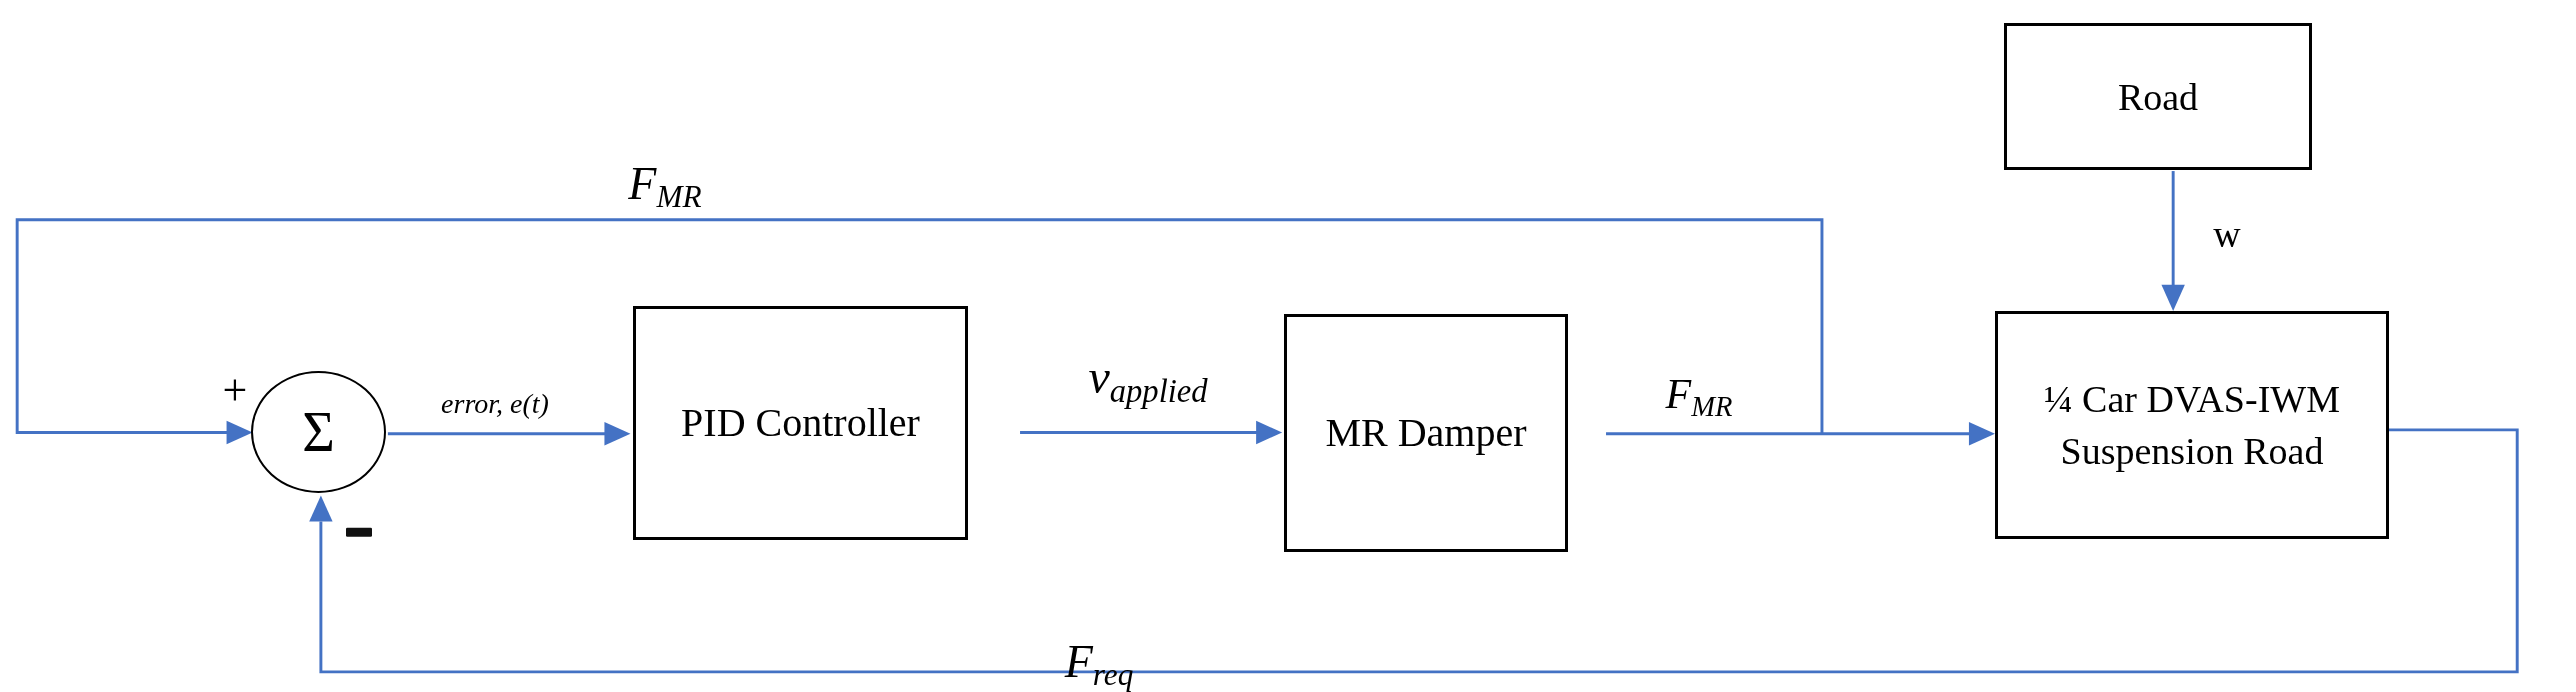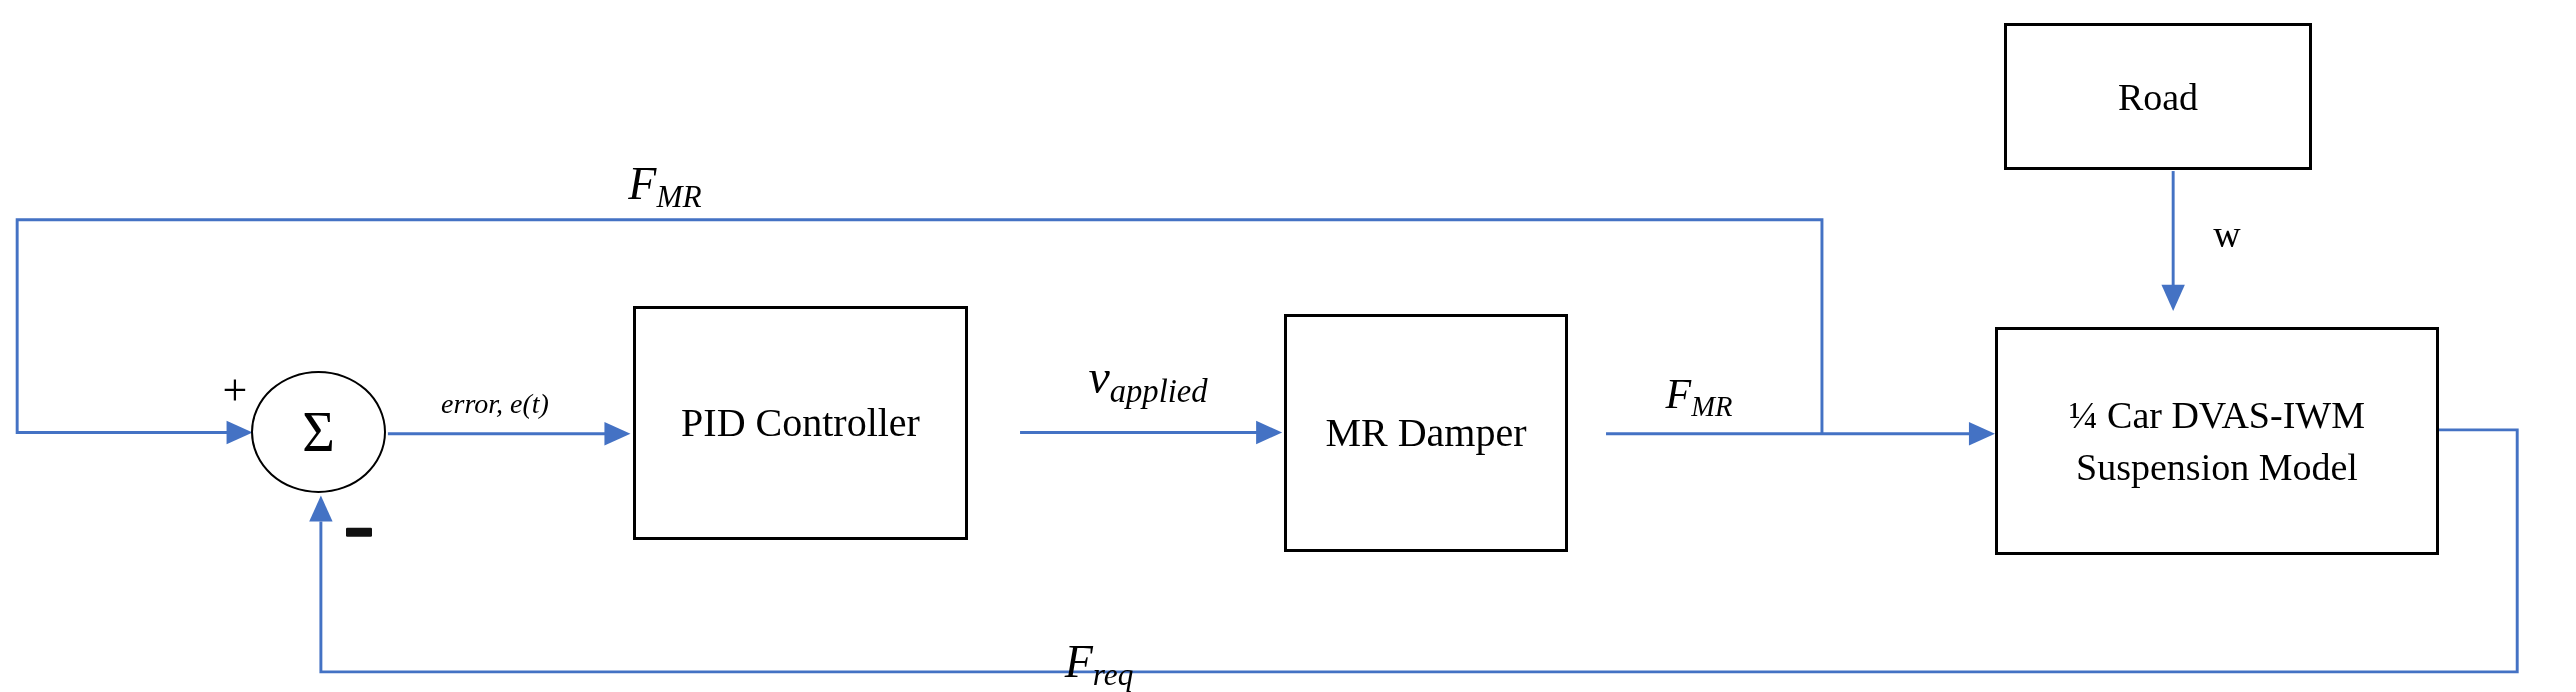--- a/index.html
+++ b/index.html
@@ -94,23 +94,23 @@
   <div class="minus-bar" style="left:359px;top:532px;"></div>
 
   <div class="block" style="left:633px;top:306px;width:335px;height:234px;">
     <span>PID Controller</span>
   </div>
 
   <div class="block" style="left:1284px;top:314px;width:284px;height:238px;">
     <span>MR Damper</span>
   </div>
 
-  <div class="block small" style="left:1995px;top:311px;width:444px;height:228px;margin-top:16px;">
+  <div class="block small" style="left:1995px;top:311px;width:394px;height:228px;">
     <span>¼ Car DVAS-IWM</span>
-    <span>Suspension Model</span>
+    <span>Suspension Road</span>
   </div>
 
   <div class="block small" style="left:2004px;top:23.4px;width:308px;height:147px;">
     <span>Road</span>
   </div>
 
   <div class="lbl math" style="left:495px;top:404px;font-size:28px;">error, e(t)</div>
 
   <div class="lbl math" style="left:1140px;top:376px;font-size:48px;margin-left:8px;">
     <span class="mainvar">v</span><sub>applied</sub>

